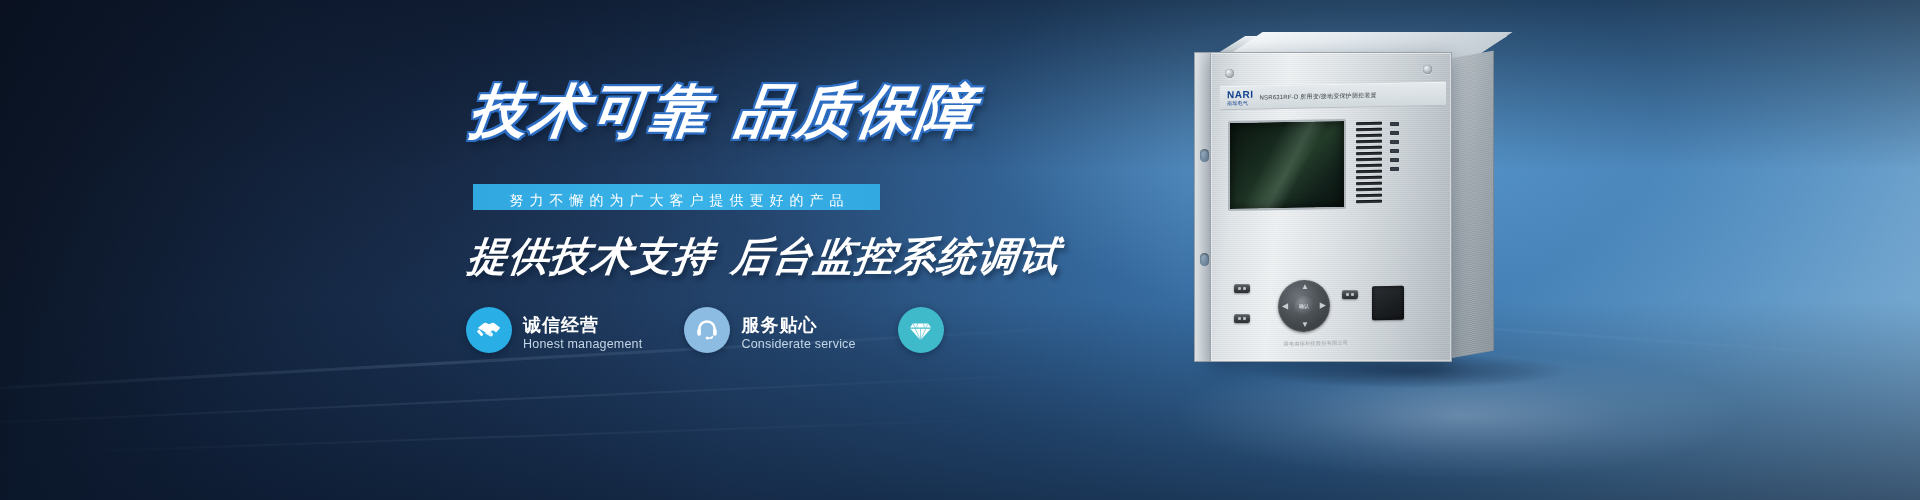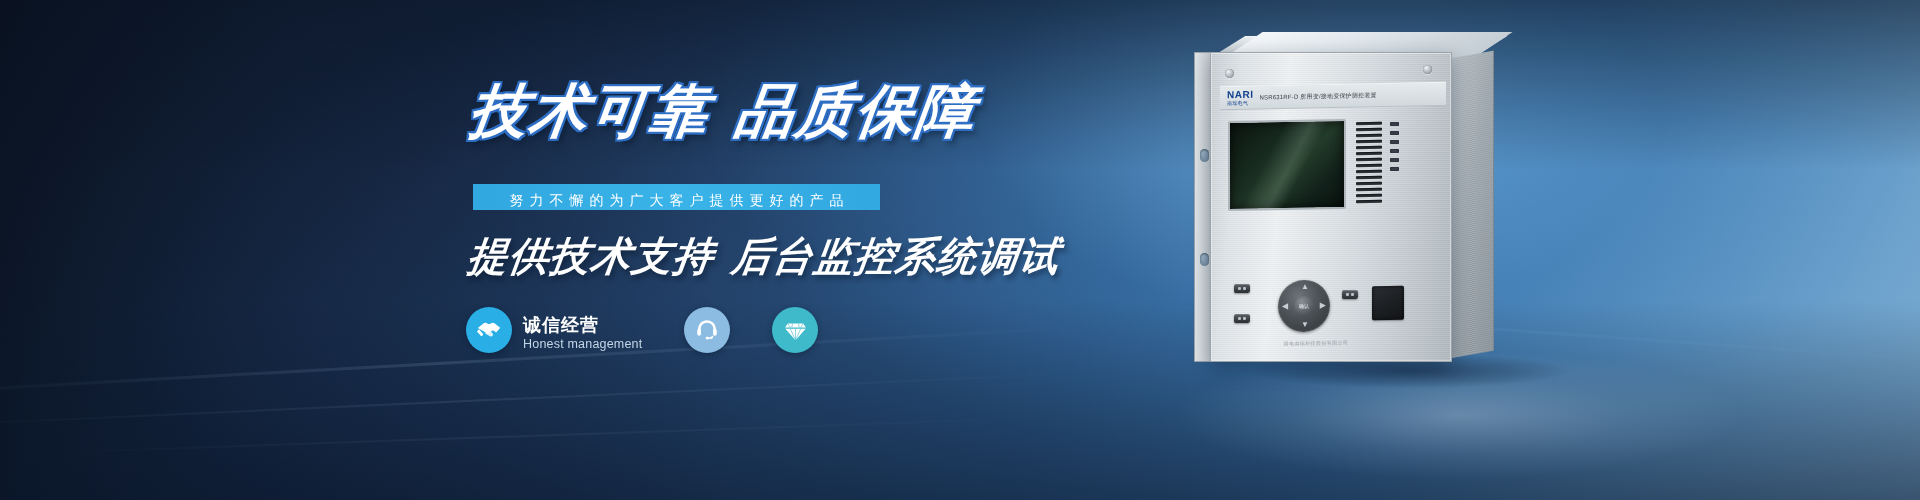--- a/index.html
+++ b/index.html
@@ -287,20 +287,24 @@
       <div class="feat">
         <div class="feat-icon" style="background:#8CBCE2">
           <svg width="26" height="26" viewBox="0 0 32 32" aria-hidden="true">
             <path fill="#ffffff" d="M16 4 C9.9 4 5 8.9 5 15 v5 h3.2 v-5 c0-4.3 3.5-7.8 7.8-7.8 s7.8 3.5 7.8 7.8 v5 H27 v-5 C27 8.9 22.1 4 16 4z"></path>
             <rect fill="#ffffff" x="4" y="14.6" width="4.6" height="8.4" rx="2.3"></rect>
             <rect fill="#ffffff" x="23.4" y="14.6" width="4.6" height="8.4" rx="2.3"></rect>
             <path fill="#ffffff" d="M23.6 23.2 v1.1 c0 1.5-1.2 2.7-2.7 2.7 h-2.3 v-2.2 h2.3 c0.3 0 0.5-0.2 0.5-0.5 v-1.1z"></path>
             <rect fill="#ffffff" x="14.3" y="24.2" width="4.3" height="3.4" rx="1.7"></rect>
           </svg>
         </div>
+        <div class="feat-text">
+          <span class="feat-cn">服务贴心</span>
+          <span class="feat-en">Considerate service</span>
+        </div>
       </div>
 
       <div class="feat">
         <div class="feat-icon" style="background:#3FBACB">
           <svg width="27" height="27" viewBox="0 0 32 32" aria-hidden="true">
             <path fill="#ffffff" d="M7 9 h18 l3.4 4.6 H3.6z M3.9 15.1 h24.2 L16 28.6z"></path>
             <g stroke="#3FBACB" stroke-width="0.8" fill="none" opacity="0.9">
               <path d="M7 9 L9.8 13.6 M12.4 9 L11.6 13.6 M19.6 9 L20.4 13.6 M25 9 L22.2 13.6"></path>
               <path d="M9.8 15.1 L16 28.6 M22.2 15.1 L16 28.6 M16 15.1 L16 28.6"></path>
             </g>

